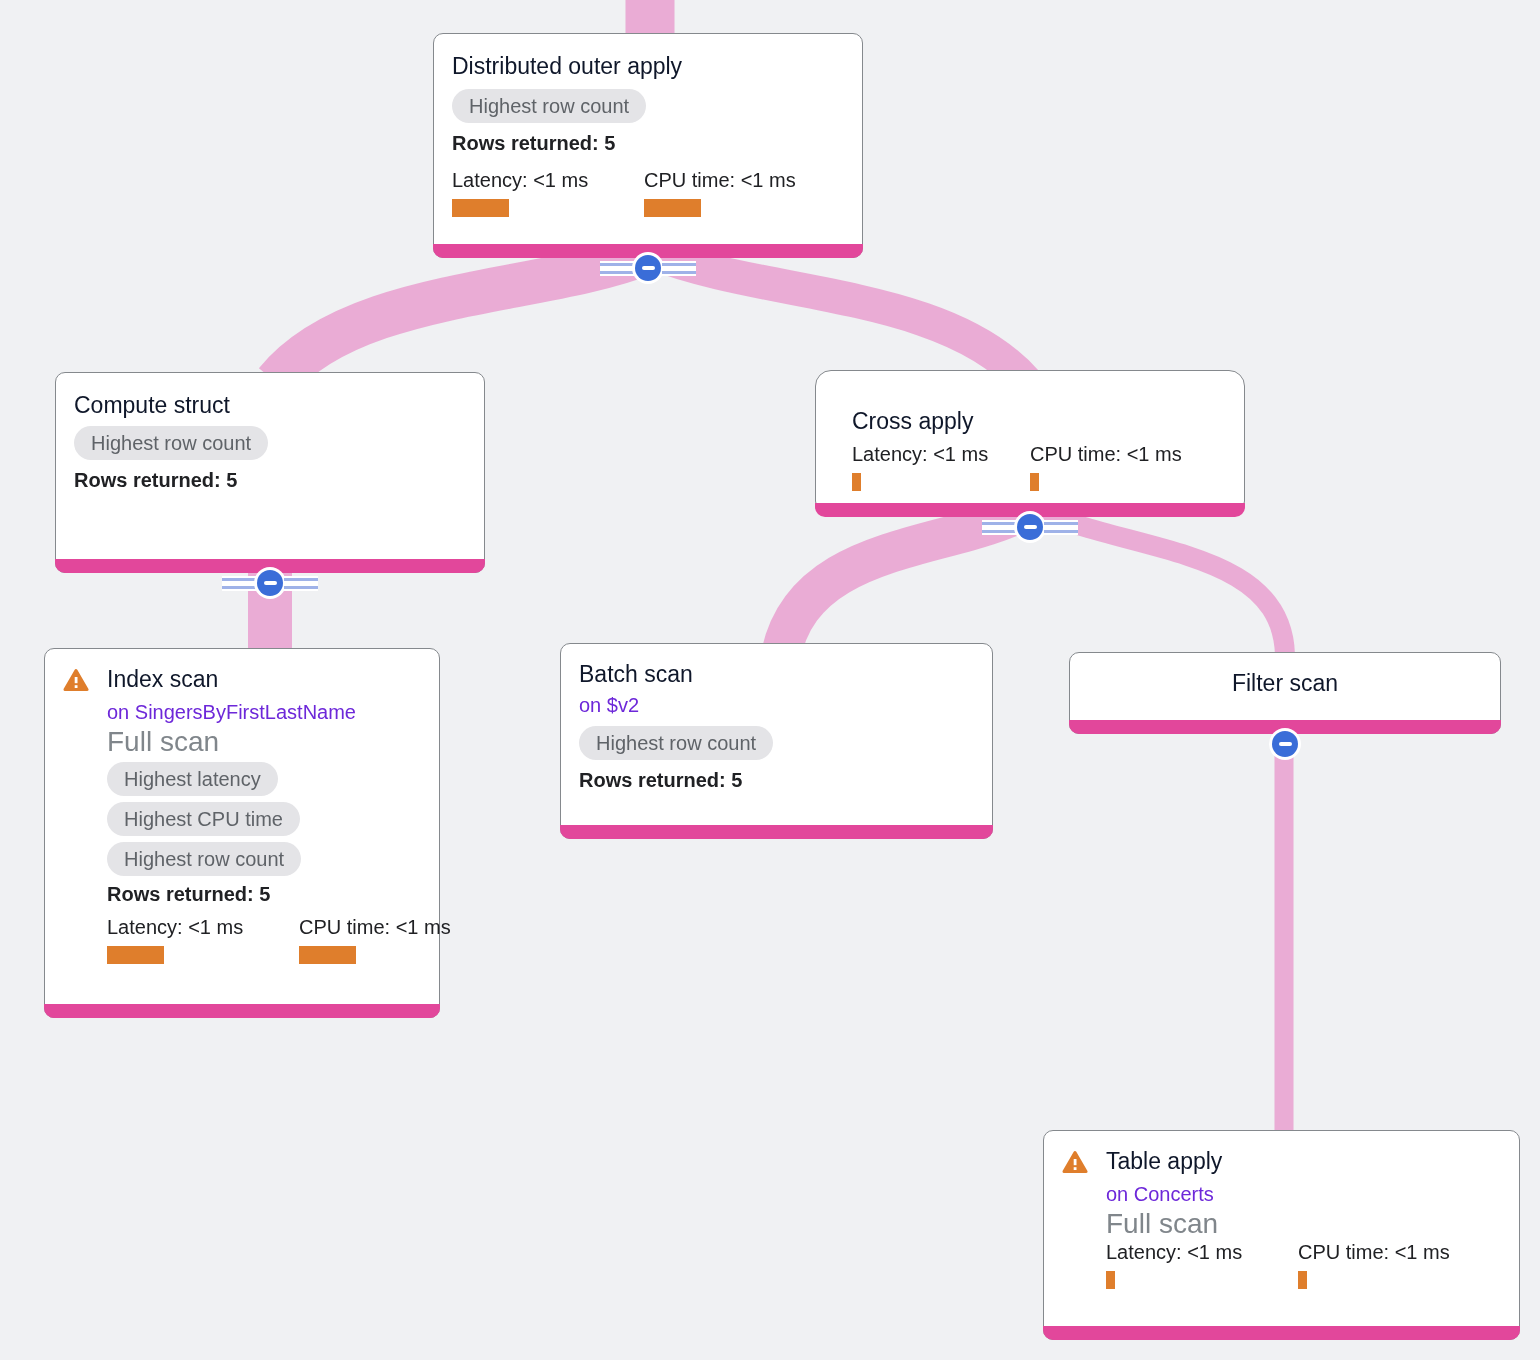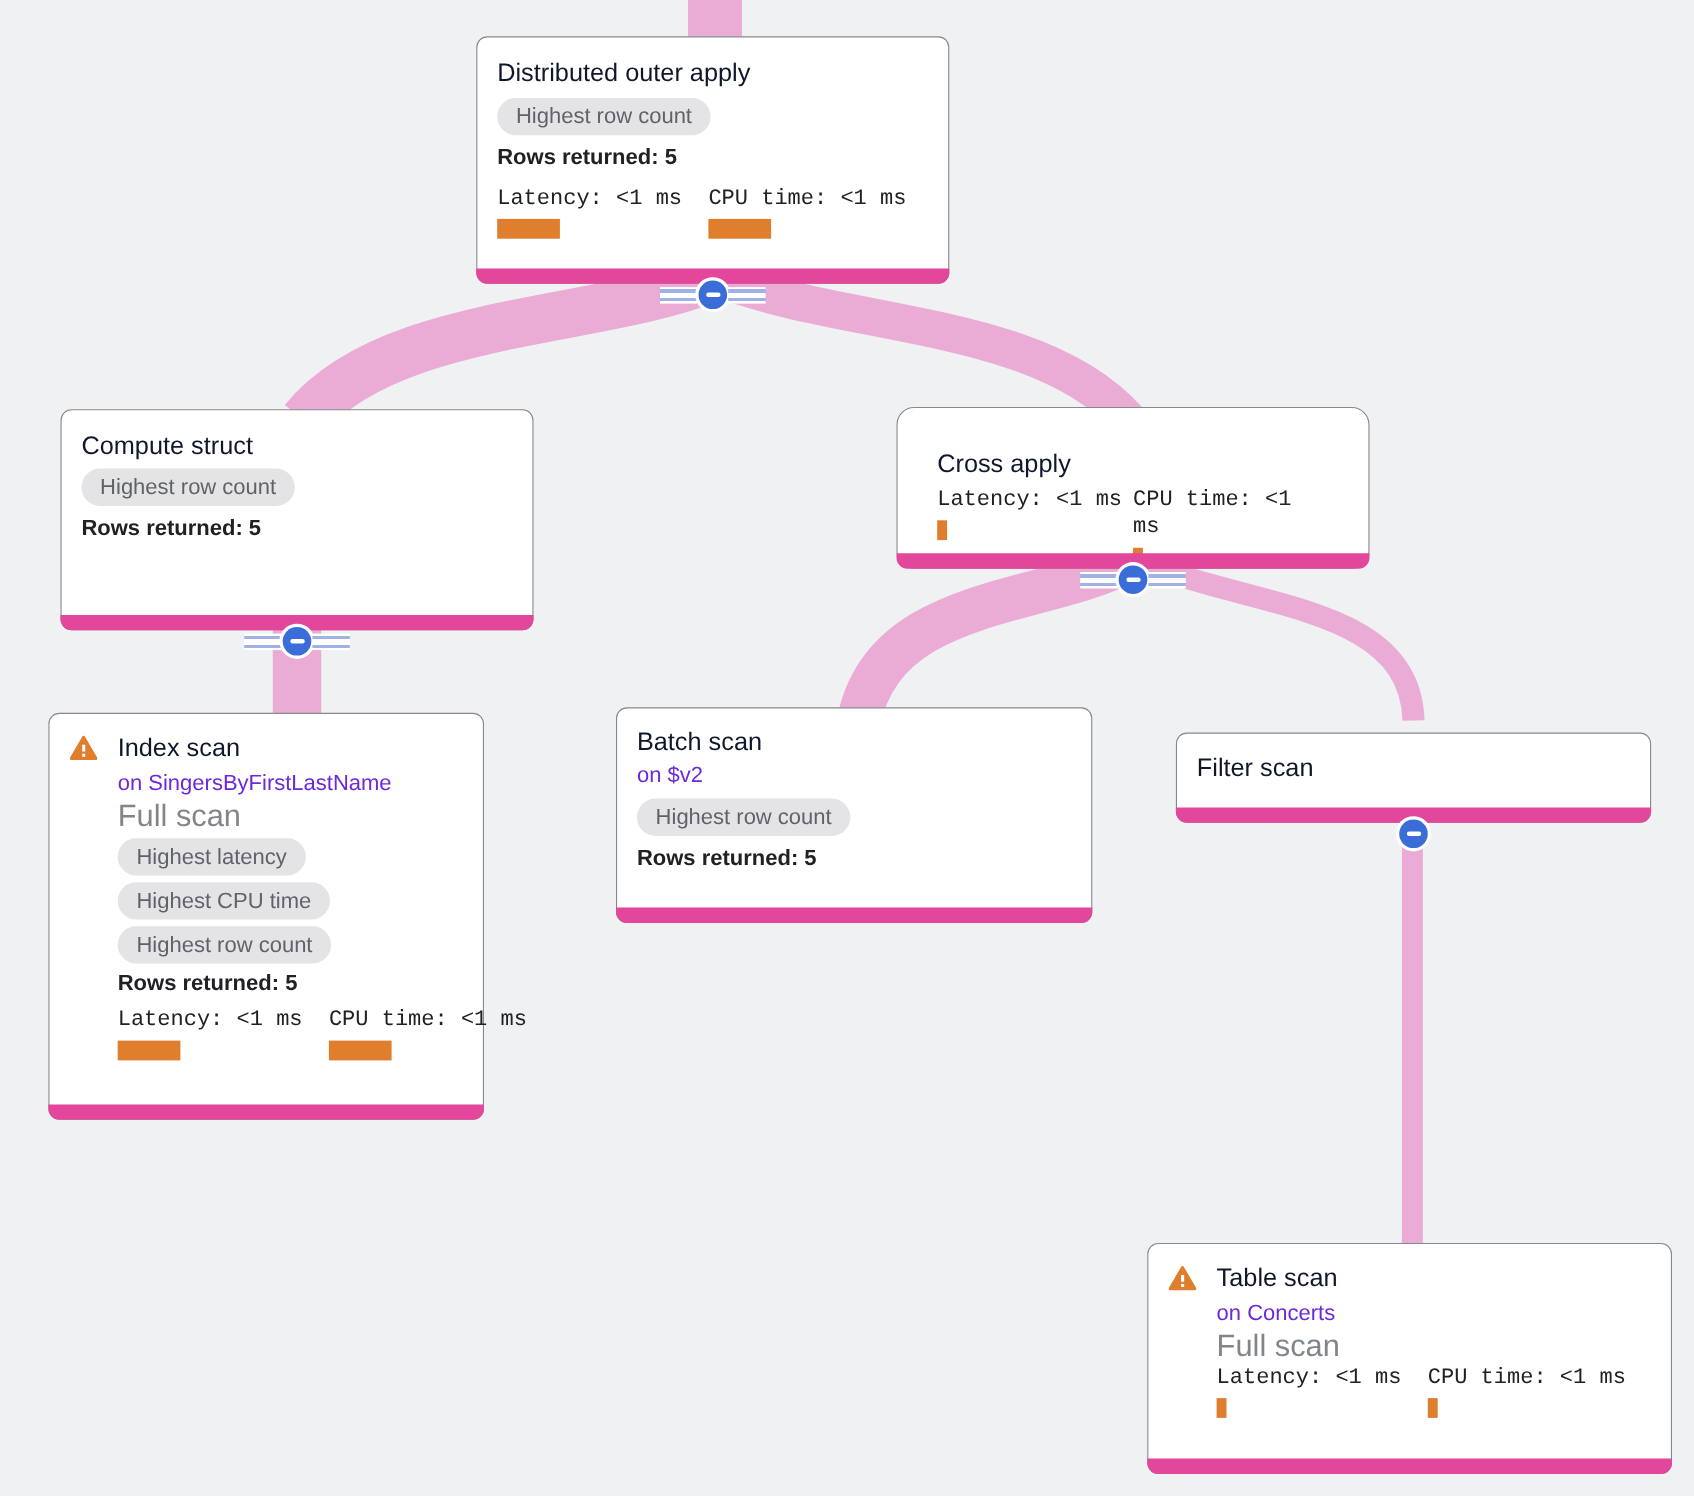--- a/index.html
+++ b/index.html
@@ -33,35 +33,35 @@
   .node-sub   { font-size:20px; line-height:25px; color:#6d28d9; }
   .node-gray  { font-size:28px; line-height:25px; color:#80868b; }
   .rows       { font-size:20px; line-height:25px; color:#202124;font-weight:bold; }
   .badge {
     display:block; width:fit-content;
     background:#e4e4e7; color:#5f6368;
     font-size:20px; font-weight:500; line-height:24px;
     padding:5px 17px; border-radius:17px;
   }
   .metrics { display:flex; }
-  .metric  { width:192px;font-family:Liberation Mono, monospace; }
+  .metric  { width:192px; }
   .metric-label { font-size:20px; line-height:25px; color:#202124; }
   .bar { height:18px; background:#df7e2c; margin-top:6px; }
   .bar-lg { width:57px; }
   .bar-sm { width:9px; }
 
   .mb4{margin-bottom:4px;} .mb6{margin-bottom:6px;} .mb8{margin-bottom:8px;} .mb12{margin-bottom:12px;}
 
   
   .n1 { left:433px; top:33px;   width:430px; height:225px; padding:18px; }
   .n2 { left:55px;  top:372px;  width:430px; height:201px; padding:18px; }
   .n3 { left:815px; top:370px;  width:430px; height:147px; padding:36px;border-radius:16px; }
   .n4 { left:44px;  top:648px;  width:396px; height:370px; padding:16px 18px; }
   .n5 { left:560px; top:643px;  width:433px; height:196px; padding:16px 18px; }
-  .n6 { left:1069px;top:666px;  width:432px; height:82px;  padding:16px 18px; }
+  .n6 { left:1069px;top:652px;  width:432px; height:82px;  padding:16px 18px;text-align:center; }
   .n7 { left:1043px;top:1130px; width:477px; height:210px; padding:16px 18px; }
 
   
   .warn-grid { display:grid; grid-template-columns:44px 1fr; }
   .warn-icon { padding-top:3px; }
 
   
   .collapse { position:absolute; left:50%; transform:translateX(-50%);
               bottom:-24px; display:flex; align-items:center; z-index:6; }
   .rail {
@@ -202,21 +202,21 @@
 <div class="node n7">
   <div class="warn-grid">
     <div class="warn-icon">
       <svg width="26" height="24" viewBox="0 0 26 24">
         <path d="M2 21.5 L13 2.5 L24 21.5 Z" fill="#df7e2c" stroke="#df7e2c" stroke-width="3" stroke-linejoin="round"></path>
         <rect x="11.7" y="9" width="2.8" height="6.2" fill="#ffffff"></rect>
         <rect x="11.7" y="17.2" width="2.8" height="2.8" fill="#ffffff"></rect>
       </svg>
     </div>
     <div>
-      <div class="node-title mb6">Table scan</div>
+      <div class="node-title mb6">Table apply</div>
       <div class="node-sub mb4">on Concerts</div>
       <div class="node-gray mb4">Full scan</div>
       <div class="metrics">
         <div class="metric">
           <div class="metric-label">Latency: &lt;1 ms</div>
           <div class="bar bar-sm"></div>
         </div>
         <div class="metric">
           <div class="metric-label">CPU time: &lt;1 ms</div>
           <div class="bar bar-sm"></div>

